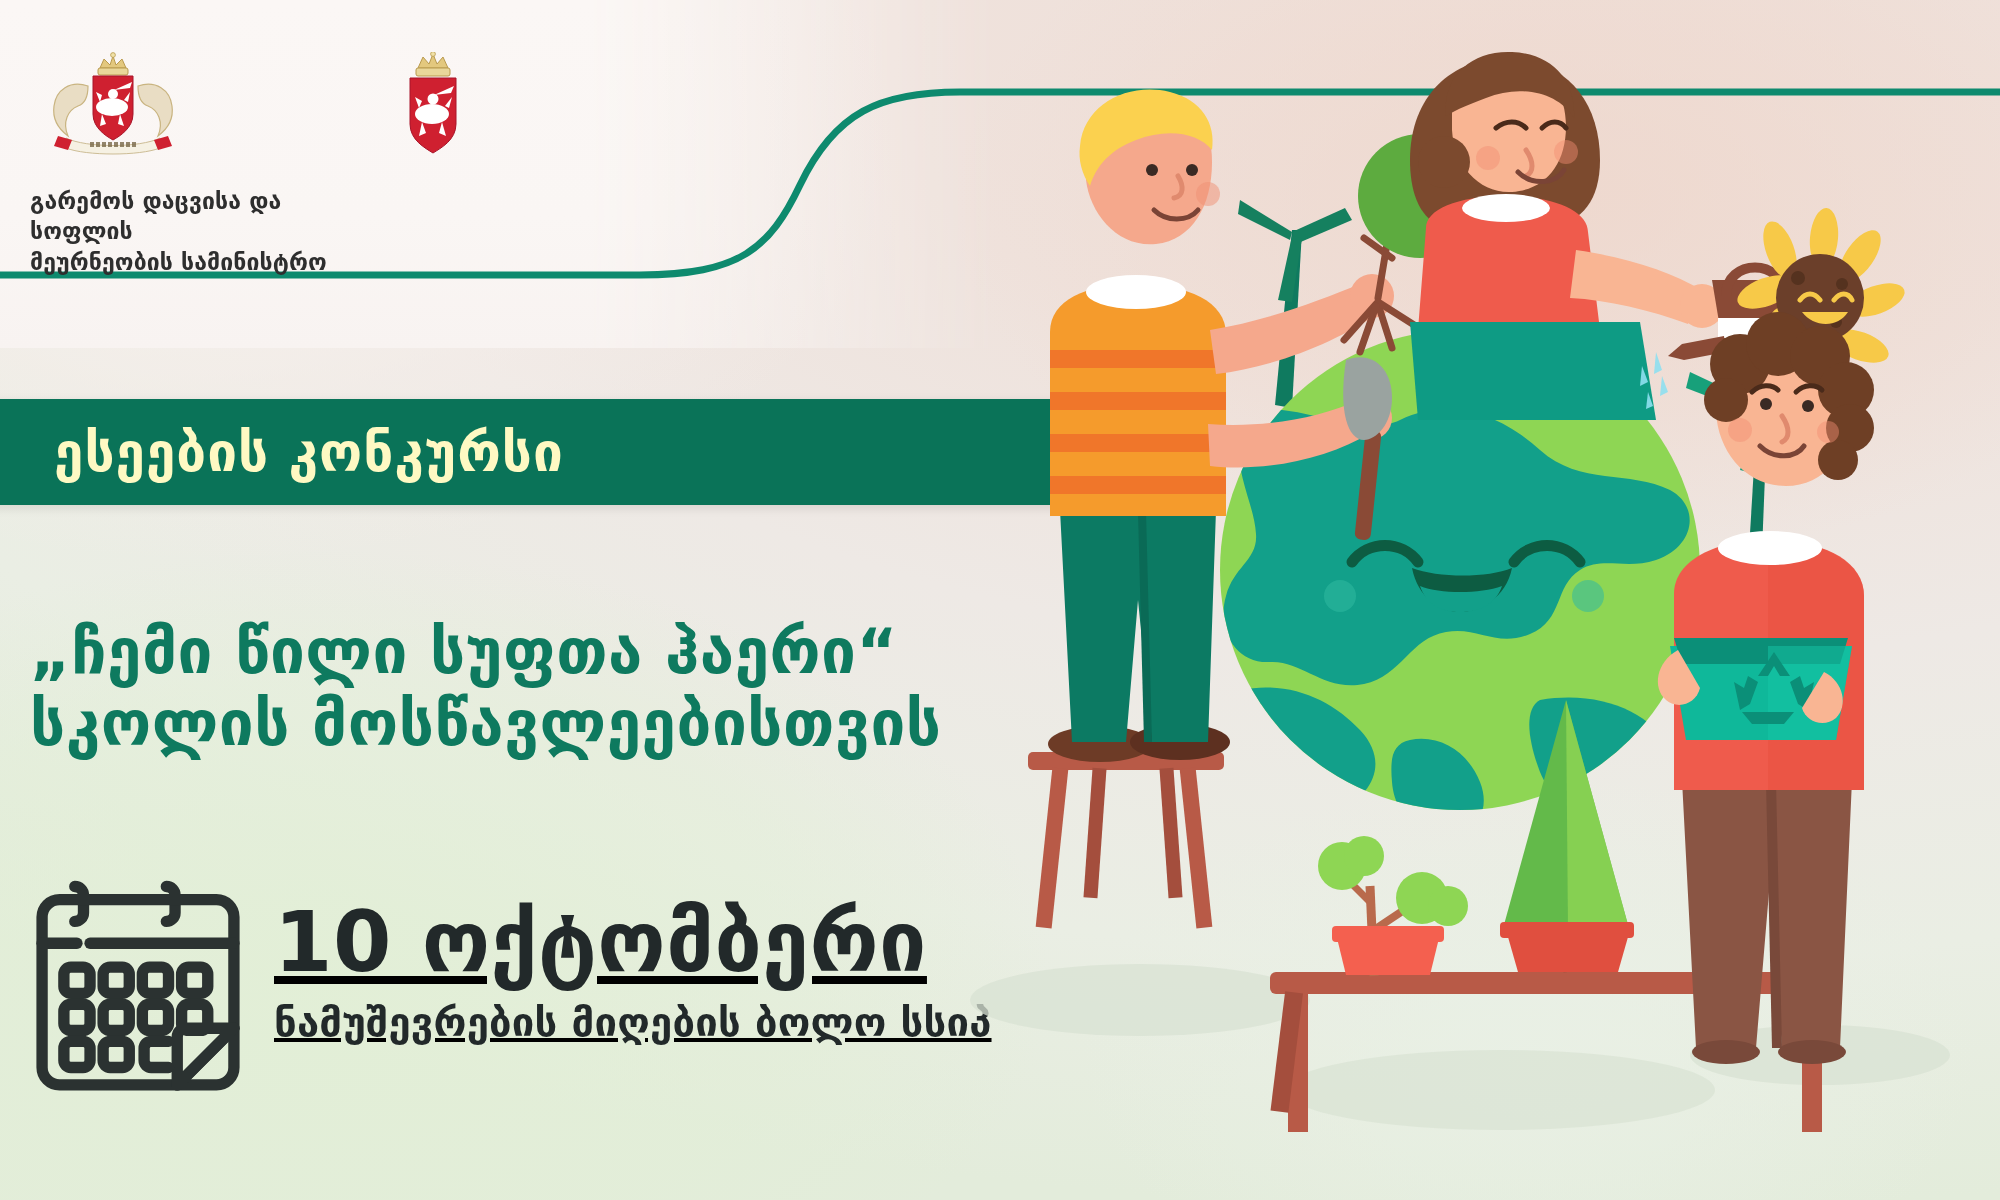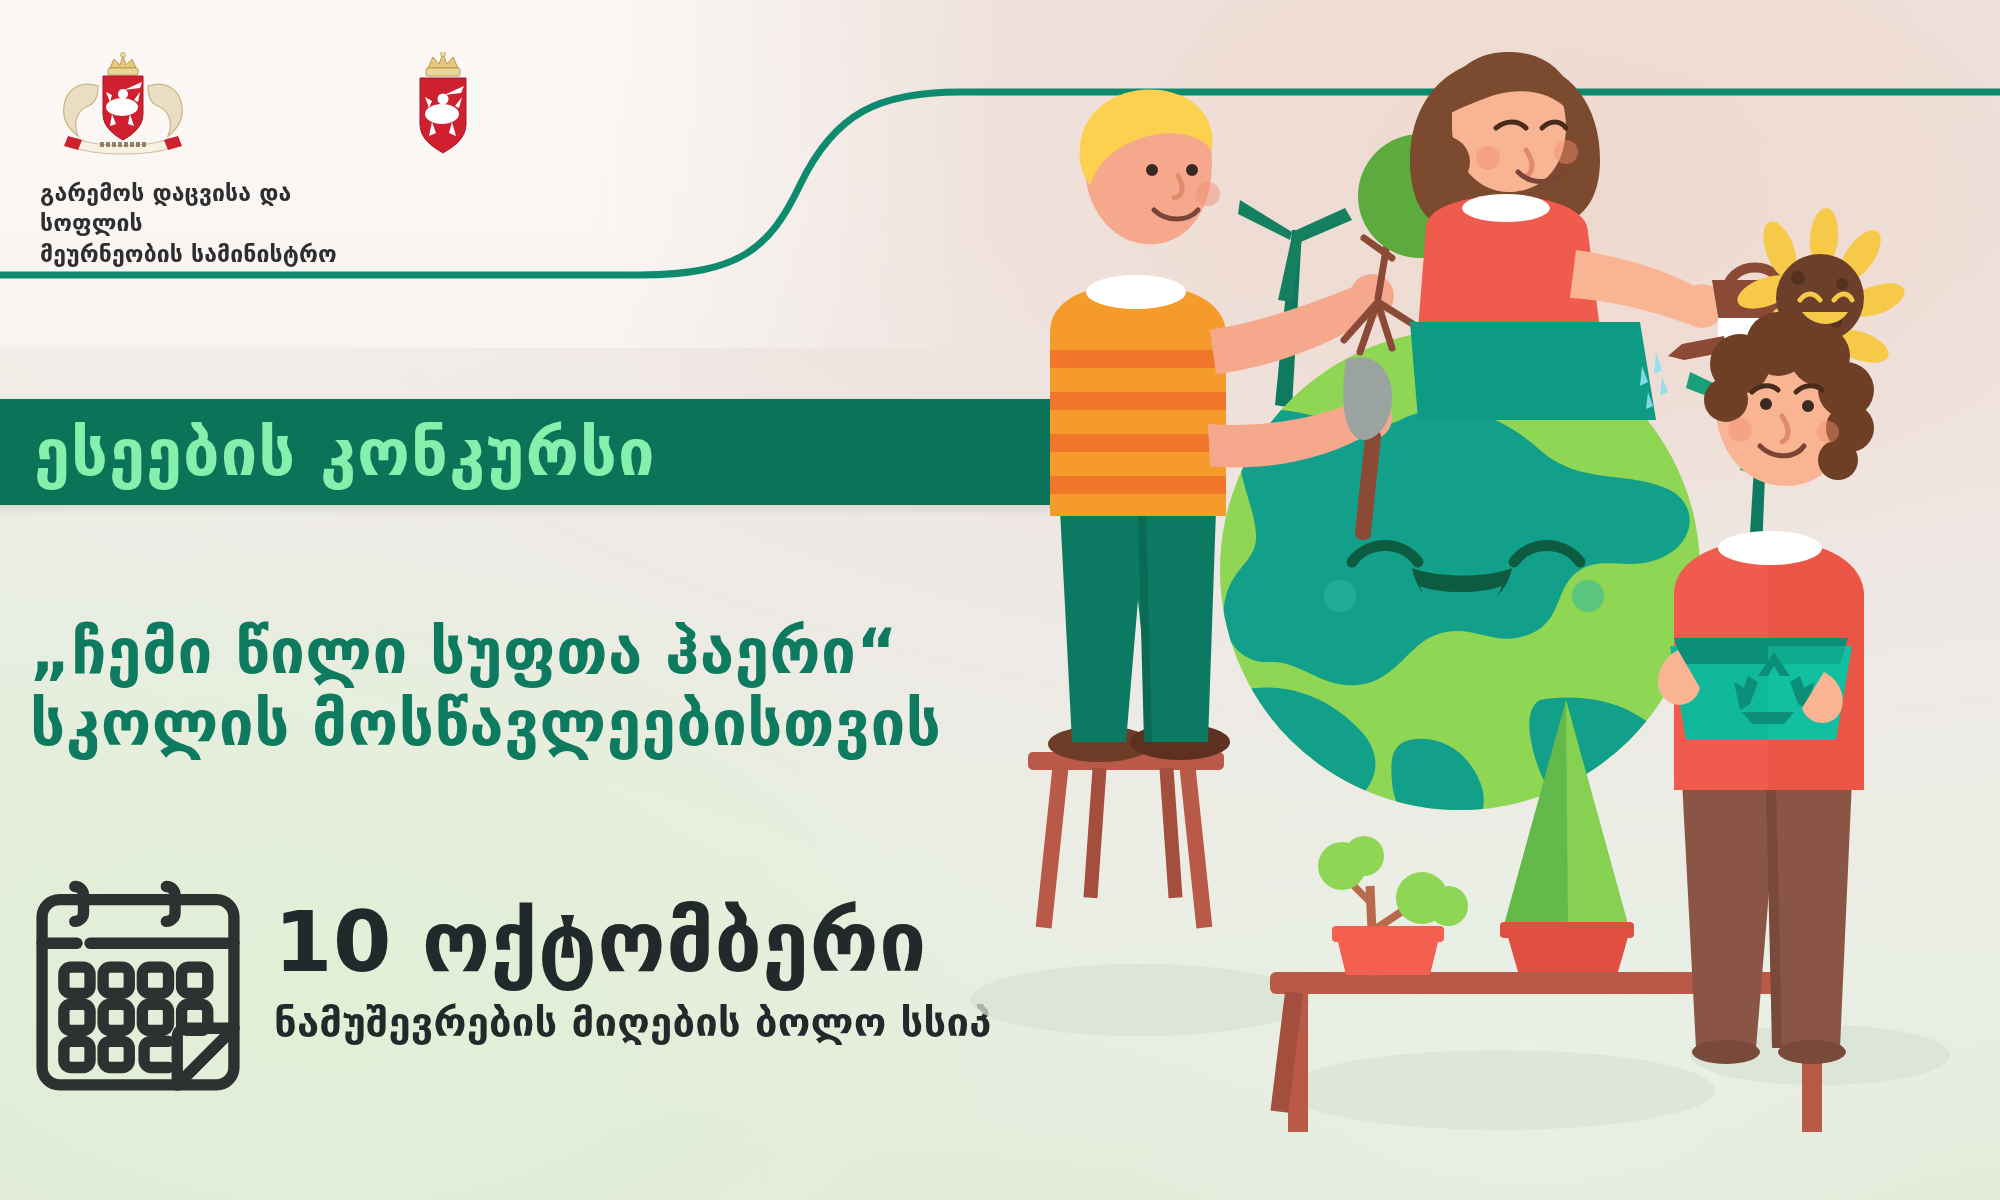--- a/index.html
+++ b/index.html
@@ -38,55 +38,55 @@
     position:absolute;left:0;top:0;width:1000px;height:348px;
     background:linear-gradient(180deg,#fbf7f5 0%, #faf6f4 62%, #f8f3f1 100%);
     -webkit-mask-image:linear-gradient(90deg,#000 0,#000 58%,transparent 100%);
             mask-image:linear-gradient(90deg,#000 0,#000 58%,transparent 100%);
   }
   .swoosh{position:absolute;left:0;top:0;width:2000px;height:420px;pointer-events:none;}
 
   
   .logos{position:absolute;left:0;top:50px;width:900px;display:flex;}
   .logo-block{display:flex;flex-direction:column;}
-  .logo-1{margin-left:40px;width:330px;}
+  .logo-1{margin-left:30px;width:330px;gap:8px;}
   .logo-2{margin-left:26px;width:300px;}
   .crest-wrap{height:110px;display:flex;align-items:flex-end;}
   .logo-1 .crest-wrap{justify-content:center;width:165px;}
   .logo-2 .crest-wrap{justify-content:flex-start;padding-left:8px;}
   .logo-cap{
     margin-top:18px;
     font-size:23px;line-height:1.32;font-weight:700;color:#2e2e2e;
     letter-spacing:.1px;white-space:pre-line;
   }
 
   
   .title-banner{
     position:absolute;left:-14px;top:399px;width:1136px;height:106px;
     background:#0a7358;
     box-shadow:0 3px 10px rgba(0,0,0,.10);
     display:flex;align-items:center;
   }
   .title-banner .title-text{
-    margin-left:48px;
-    color:#86efac;font-size:65px;line-height:1;font-weight:700;
+    margin-left:68px;
+    color:#fef9c3;font-size:53px;line-height:1;font-weight:700;
     letter-spacing:1px;
   }
 
   
   .subtitle{
     position:absolute;left:30px;top:616px;width:1180px;
     color:#0e7a5f;font-size:62px;line-height:1.16;font-weight:700;
     white-space:pre-line;letter-spacing:.5px;
   }
 
   
   .date-row{position:absolute;left:28px;top:880px;display:flex;align-items:flex-start;}
   .cal-icon{width:220px;height:218px;flex:0 0 220px;}
-  .date-texts{margin-left:26px;margin-top:20px;}
+  .date-texts{margin-left:26px;margin-top:20px;text-decoration:underline;}
   .date-big{
     font-size:84px;line-height:1;font-weight:800;color:#22292a;
     letter-spacing:.5px;
   }
   .date-sub{
     margin-top:18px;
     font-size:40px;line-height:1;font-weight:700;color:#22292a;
     letter-spacing:.2px;
   }
 

